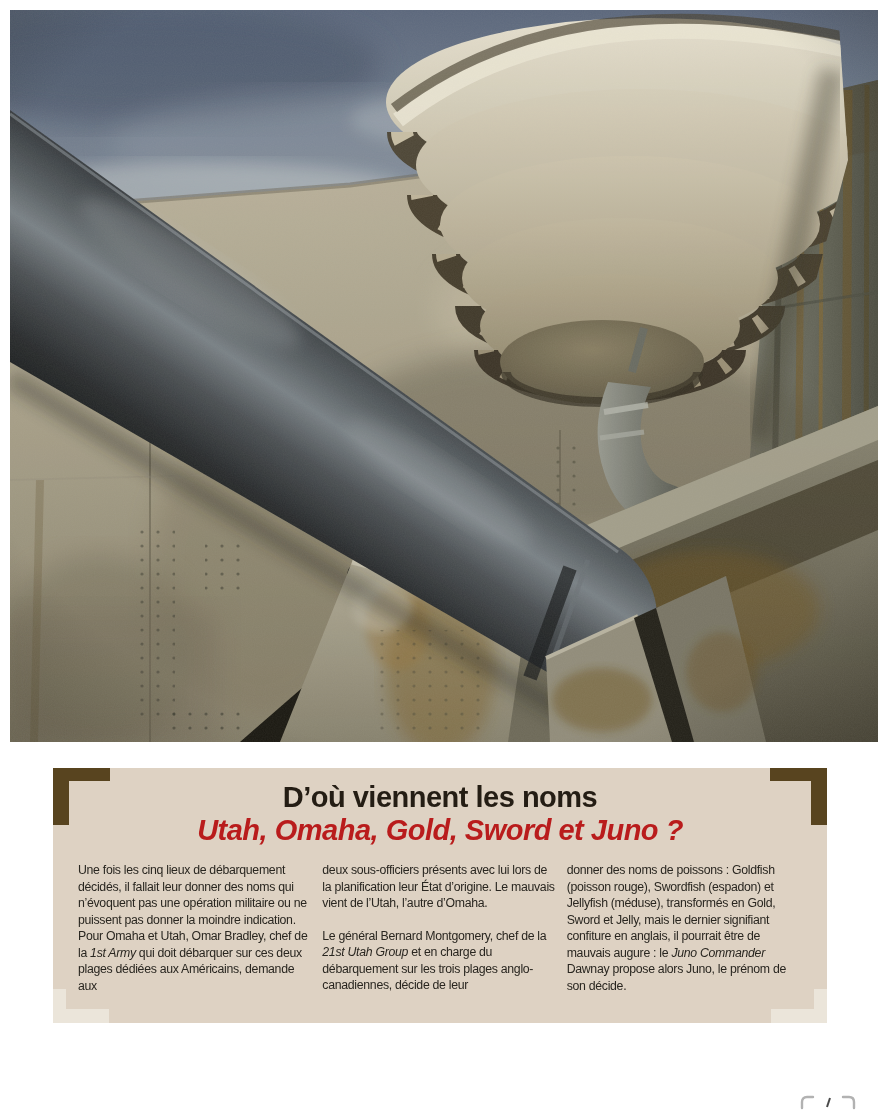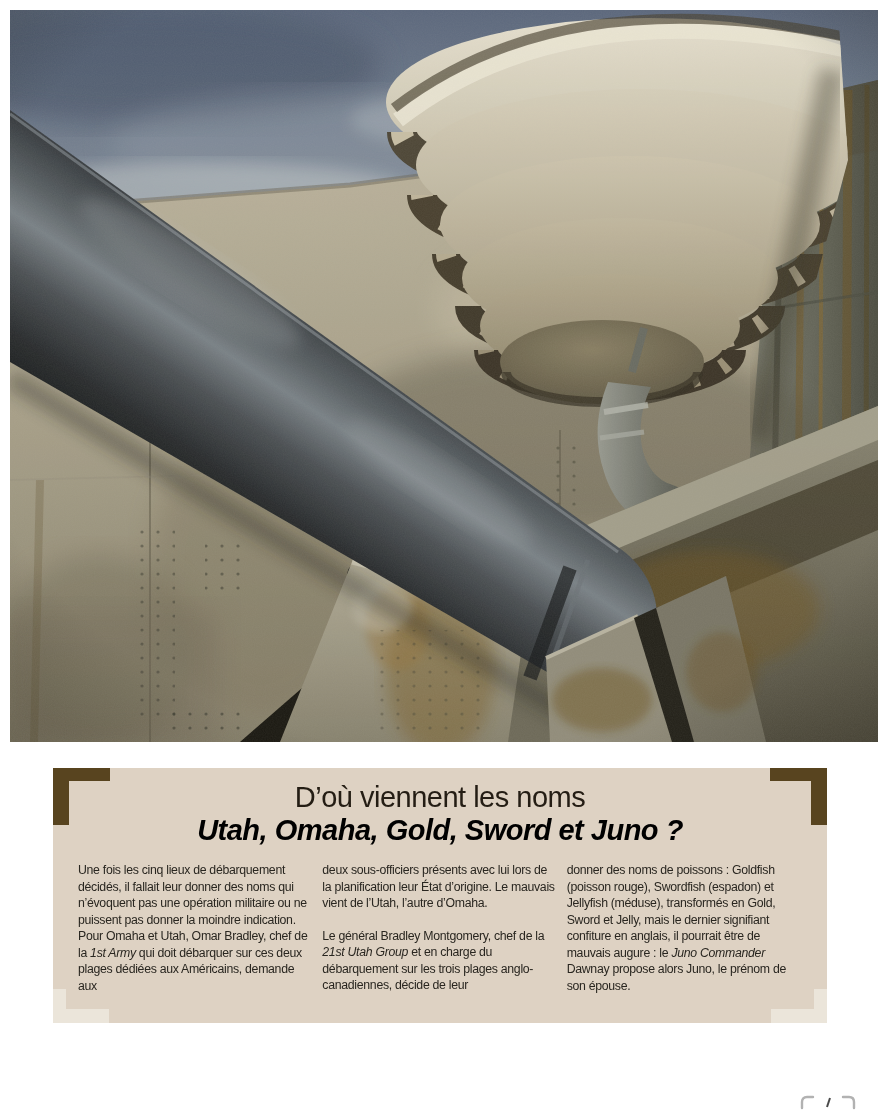--- a/index.html
+++ b/index.html
@@ -16,27 +16,27 @@
     position:absolute;left:53px;top:768px;width:774px;height:255px;
     background:#ded2c3;box-sizing:border-box;
   }
   .corner{position:absolute;box-sizing:border-box;}
   .corner.tl{left:0;top:0;width:57px;height:57px;border-top:13px solid #58441f;border-left:16px solid #58441f;}
   .corner.tr{right:0;top:0;width:57px;height:57px;border-top:13px solid #58441f;border-right:16px solid #58441f;}
   .corner.bl{left:0;bottom:0;width:56px;height:34px;border-bottom:14px solid #ebe5da;border-left:13px solid #ebe5da;}
   .corner.br{right:0;bottom:0;width:56px;height:34px;border-bottom:14px solid #ebe5da;border-right:13px solid #ebe5da;}
   .callout-title{
     margin:14px 20px 0;text-align:center;
-    font-size:29px;line-height:31px;font-weight:normal;letter-spacing:-0.5px;
+    font-size:29px;line-height:31px;font-weight:bold;letter-spacing:-0.5px;
     color:#241d14;
   }
   .callout-subtitle{
     margin:2px 20px 0;text-align:center;
     font-size:29px;line-height:31px;font-weight:bold;font-style:italic;letter-spacing:-0.5px;
-    color:#000000;
+    color:#b91c1c;
   }
   .cols{display:flex;gap:9px;padding:16px 25px 0 25px;}
   .col{flex:1;min-width:0;font-size:12.3px;line-height:16.5px;letter-spacing:-0.3px;color:#292620;}
   .col p{margin:0 0 16px 0;}
   .col p:last-child{margin-bottom:0;}
   .it{font-style:italic;}
   .page-number{position:absolute;left:797px;top:1092px;width:62px;height:50px;}
 </style>
 </head>
 <body>
@@ -264,24 +264,24 @@
 
   <h1 class="callout-title">D’où viennent les noms</h1>
   <h2 class="callout-subtitle">Utah, Omaha, Gold, Sword et Juno&nbsp;?</h2>
 
   <div class="cols">
     <div class="col">
       <p><span>Une fois les cinq lieux de débarquement décidés, il fallait leur donner des noms qui n’évoquent pas une opération militaire ou ne puissent pas donner la moindre indication. Pour Omaha et Utah, Omar Bradley, chef de la </span><span class="it">1st Army</span><span> qui doit débarquer sur ces deux plages dédiées aux Américains, demande aux</span></p>
     </div>
     <div class="col">
       <p><span>deux sous-officiers présents avec lui lors de la planification leur État d’origine. Le mauvais vient de l’Utah, l’autre d’Omaha.</span></p>
-      <p><span>Le général Bradley Montgomery, chef de la </span><span class="it">21st Utah Group</span><span> et en charge du débarquement sur les trois plages anglo-canadiennes, décide de leur</span></p>
+      <p><span>Le général Bernard Montgomery, chef de la </span><span class="it">21st Utah Group</span><span> et en charge du débarquement sur les trois plages anglo-canadiennes, décide de leur</span></p>
     </div>
     <div class="col">
-      <p><span>donner des noms de poissons&nbsp;: Goldfish (poisson rouge), Swordfish (espadon) et Jellyfish (méduse), transformés en Gold, Sword et Jelly, mais le dernier signifiant confiture en anglais, il pourrait être de mauvais augure&nbsp;: le </span><span class="it">Juno Commander</span><span> Dawnay propose alors Juno, le prénom de son épouse.</span></p>
+      <p><span>donner des noms de poissons&nbsp;: Goldfish (poisson rouge), Swordfish (espadon) et Jellyfish (méduse), transformés en Gold, Sword et Jelly, mais le dernier signifiant confiture en anglais, il pourrait être de mauvais augure&nbsp;: le </span><span class="it">Juno Commander</span><span> Dawnay propose alors Juno, le prénom de son décide.</span></p>
     </div>
   </div>
 </section>
 
 <div class="page-number">
   <svg viewBox="0 0 62 50" width="62" height="50">
     <g fill="none" stroke="#b2b2b2" stroke-width="2.4" stroke-linecap="round">
       <path d="M16,5 L10,5 Q5,5 5,10 L5,16"></path>
       <path d="M46,5 L52,5 Q57,5 57,10 L57,16"></path>
       <path d="M5,34 L5,40 Q5,45 10,45 L16,45"></path>

